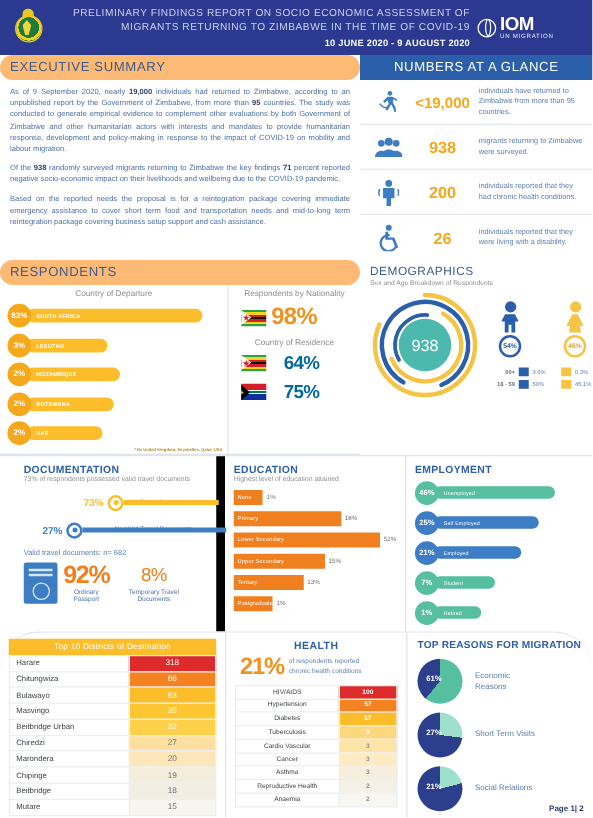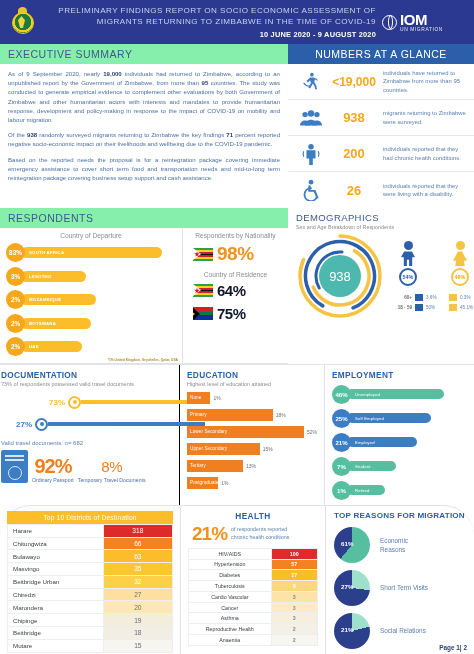--- a/index.html
+++ b/index.html
@@ -52,21 +52,21 @@
   }
   .iom-text { line-height: 1; }
   .iom-name { font-size: 15px; font-weight: bold; letter-spacing: -0.4px; }
   .iom-sub { font-size: 4.9px; letter-spacing: 0.6px; margin-top: 1px; color: #e2e6f4; }
 
   
   .bar-title {
     font-size: 10.5px; letter-spacing: 0.5px; padding: 4px 8px;
   }
   .bar-blue { background: #2b5faa; color: #fff; text-align: center; }
-  .bar-grey { background: #86efac; color: #3c5a8c; }
+  .bar-grey { background: #fdba74; color: #3c5a8c; border-radius: 10px; }
 
   
   .row { display: flex; }
   .col-left { width: 288px; }
   .col-right { width: 186px; }
 
   .exec-body {
     padding: 6px 8px 4px 8px; font-size: 6.05px; line-height: 9.2px;
     color: #4a6fa5; text-align: justify;
   }
@@ -131,21 +131,21 @@
   }
   .za-flag::before {
     content: ""; position: absolute; left: -2px; top: -1px;
     border-left: 9px solid #000; border-top: 8px solid transparent; border-bottom: 8px solid transparent;
   }
   .za-flag::after {
     content: ""; position: absolute; left: -5px; top: 1.5px;
     border-left: 7px solid #f5d321; border-top: 5px solid transparent; border-bottom: 5px solid transparent;
   }
   .big-pct-orange { font-size: 19px; font-weight: bold; color: #f0921f; letter-spacing: -0.5px; }
-  .big-pct-blue { font-size: 15px; font-weight: bold; color: #0f172a; letter-spacing: -0.5px; }
+  .big-pct-blue { font-size: 15px; font-weight: bold; color: #0369a1; letter-spacing: -0.5px; margin-left: 10px; }
 
   
   .demo-box { padding: 4px 6px 6px 8px; }
   .demo-title { font-size: 9.5px; color: #3c5a8c; letter-spacing: 0.4px; }
   .demo-sub { font-size: 5.4px; color: #8a8d90; margin-top: 1px; }
   .demo-body { display: flex; align-items: center; margin-top: 2px; }
   .donut-wrap { width: 88px; height: 88px; position: relative; flex: none; }
   .donut-center {
     position: absolute; left: 23px; top: 23px; width: 42px; height: 42px;
     border-radius: 50%; background: #4cb8ae; color: #fff; font-size: 13px;
@@ -165,21 +165,21 @@
     font-size: 5.4px; font-weight: bold; color: #fff;
   }
   .legend { margin-top: 8px; font-size: 4.6px; color: #5b7fb0; }
   .leg-row { display: flex; align-items: center; gap: 3px; margin-top: 2.5px; justify-content: flex-end; }
   .leg-lab { width: 24px; text-align: right; font-weight: bold; color: #6a6f75; }
   .swatch { width: 8px; height: 7px; flex: none; }
   .leg-val { width: 20px; }
 
   
   .mid-row { display: flex; border-top: 1px solid #dfe3ea; }
-  .doc-col { width: 180px; padding: 5px 1px; border-right: 1px solid #000000; }
+  .doc-col { width: 180px; padding: 5px 19px; border-right: 7px solid #000000; }
   .edu-col { width: 145px; padding: 5px 7px; border-right: 1px solid #dfe3ea; }
   .emp-col { width: 149px; padding: 5px 7px; }
   .col-head { font-size: 8.3px; font-weight: bold; color: #2b5faa; letter-spacing: 0.3px; }
   .col-sub { font-size: 5.5px; color: #8a8d90; margin-top: 1px; }
 
   .doc-line { display: flex; align-items: center; margin-top: 9px; }
   .doc-track { height: 4px; flex: 1; }
   .doc-knob {
     width: 13px; height: 13px; border-radius: 50%; border: 2.5px solid; flex: none;
     background: #fff; display: flex; align-items: center; justify-content: center;

